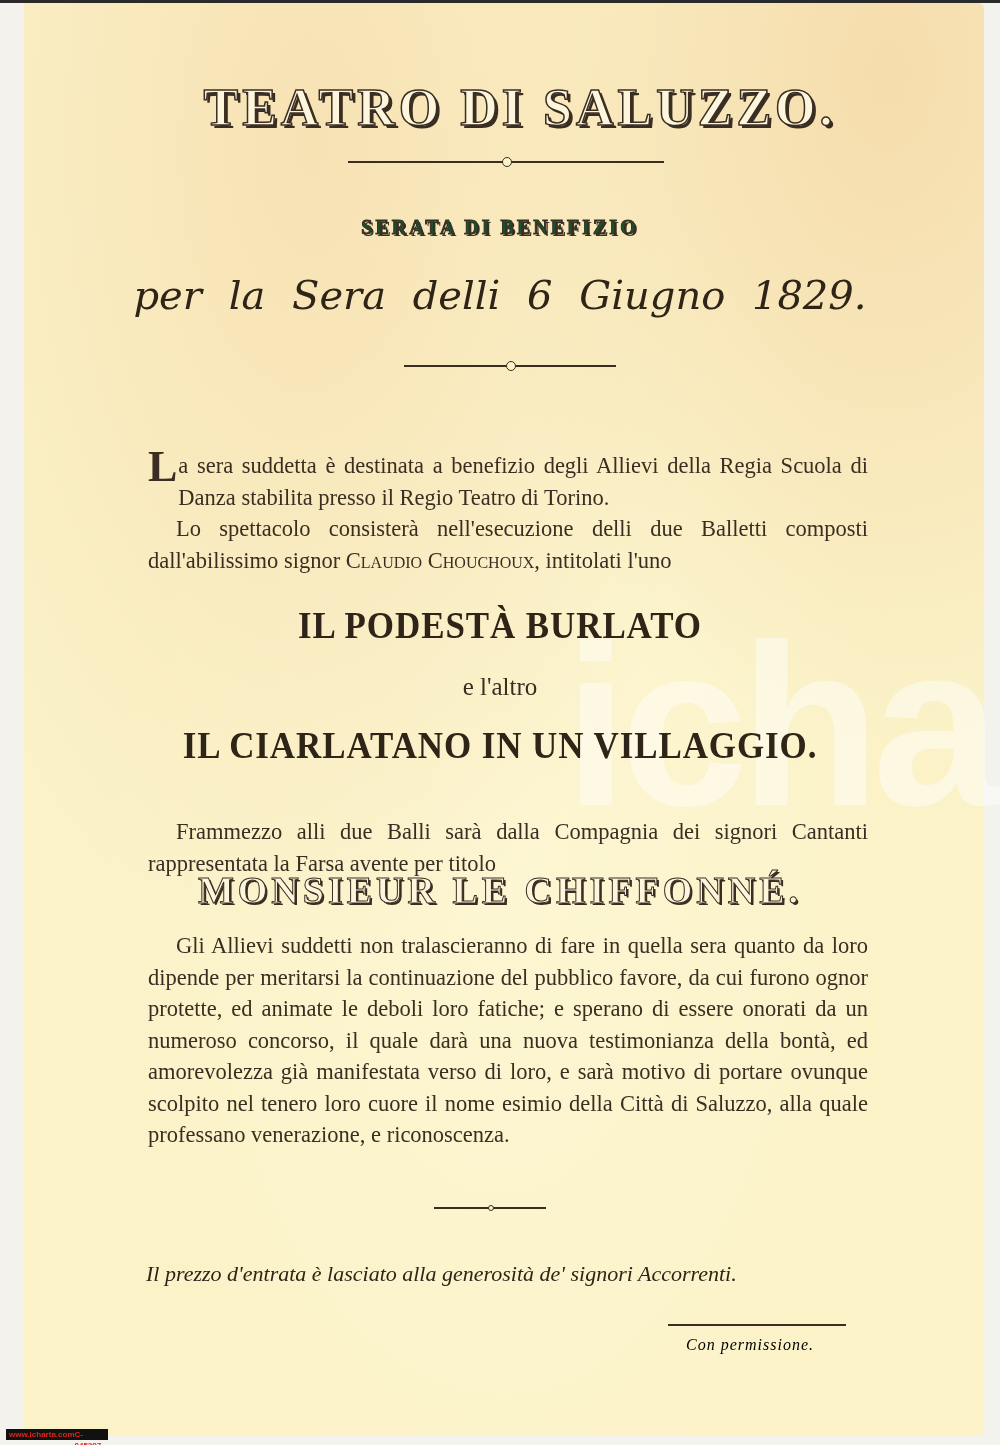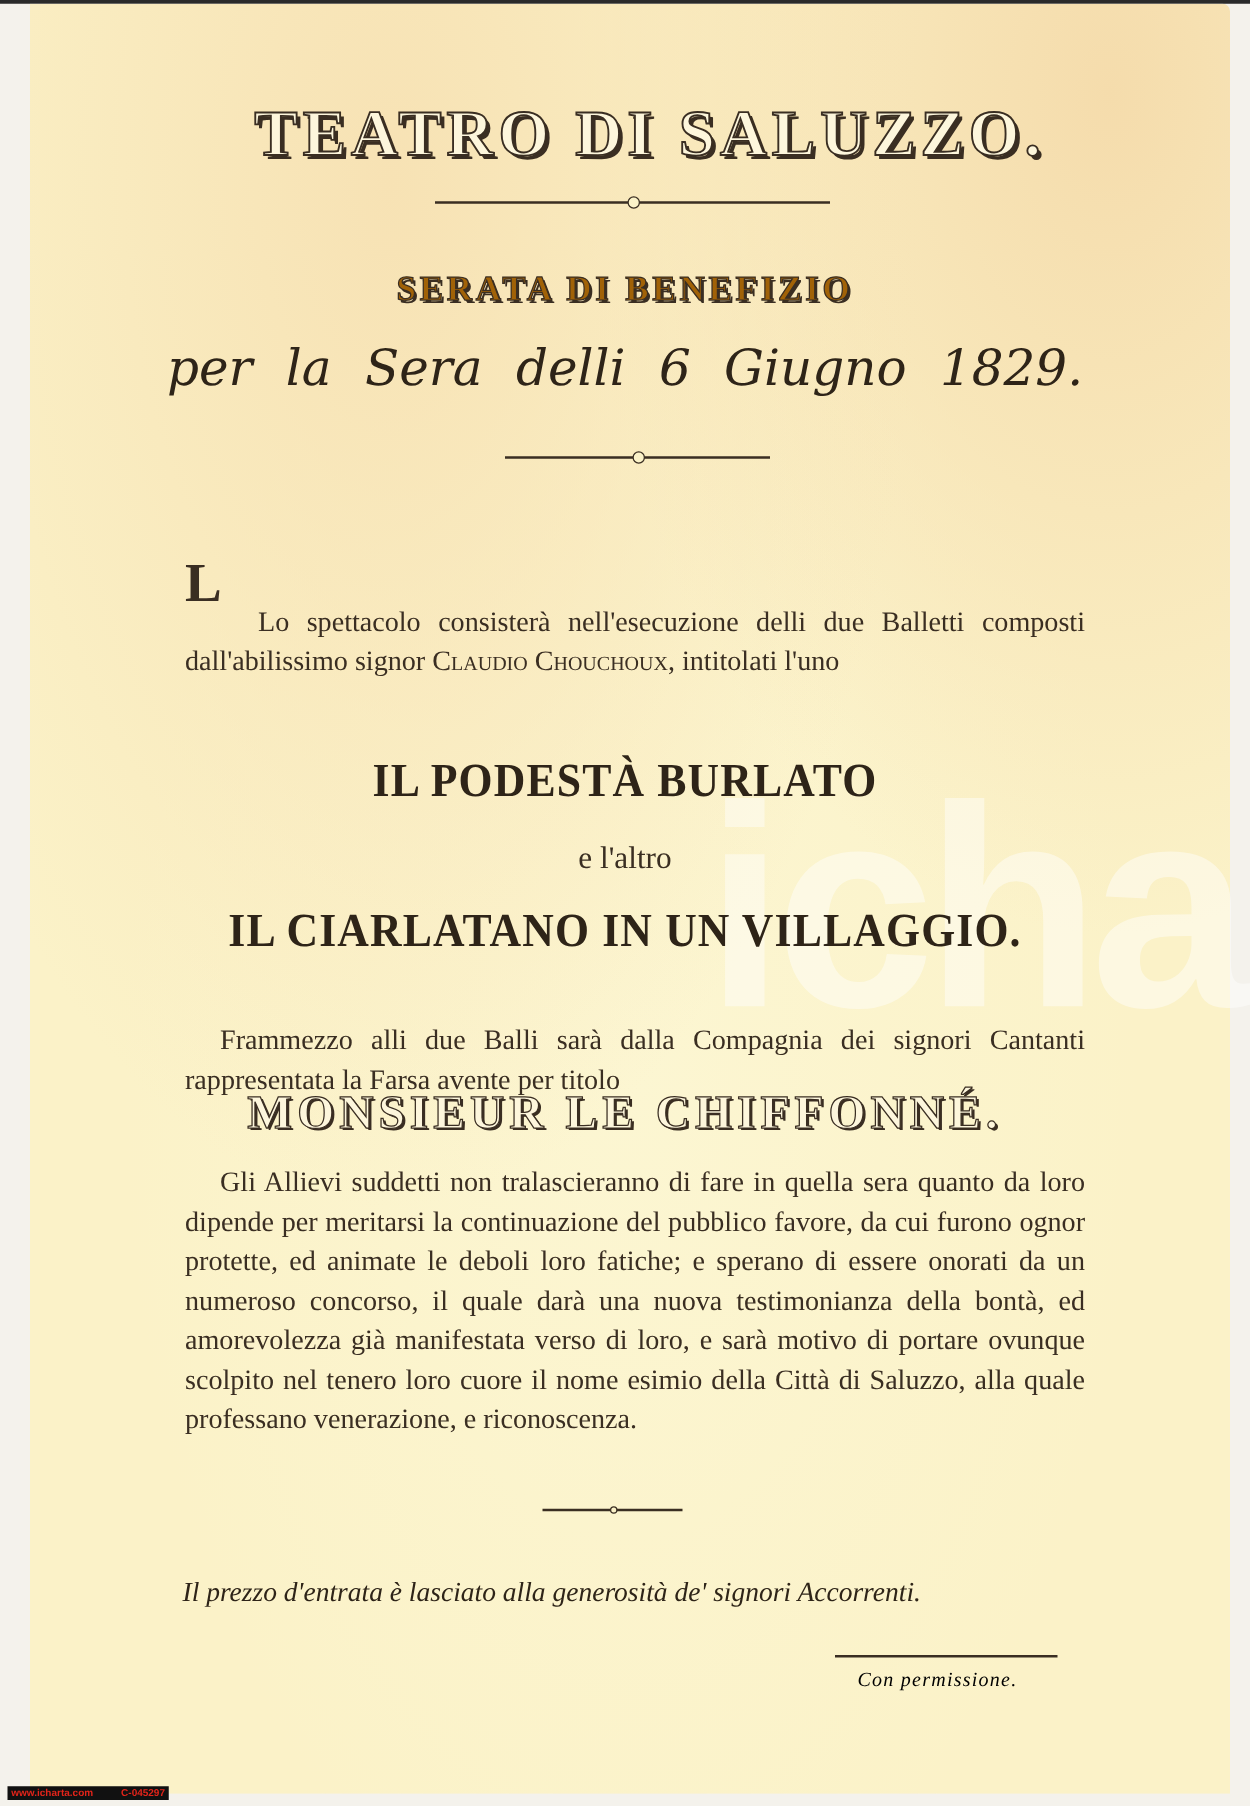--- a/index.html
+++ b/index.html
@@ -7,34 +7,34 @@
   .topbar { position:absolute; left:0; top:0; width:1000px; height:3px; background:#2a2a2a; }
   .paper { position:absolute; left:24px; top:3px; width:960px; height:1432px; background:#fbf2c8;
     background-image: radial-gradient(ellipse at 30% 10%, #f7e2b4 0%, rgba(247,226,180,0) 45%),
       radial-gradient(ellipse at 90% 5%, #f5dcac 0%, rgba(245,220,172,0) 35%),
       radial-gradient(ellipse at 50% 60%, #fcf6d2 0%, rgba(252,246,210,0) 60%);
     border-top-right-radius:6px; }
   .watermark { position:absolute; left:540px; top:590px; font-family:"Liberation Sans",sans-serif; font-size:230px; font-weight:bold; color:rgba(255,255,255,0.45); letter-spacing:-8px; pointer-events:none; }
   .center { position:absolute; left:0; width:1000px; text-align:center; }
   .title { top:78px; font-size:52px; font-weight:bold; letter-spacing:4px; color:#fdf6dc;
     -webkit-text-stroke:1.5px #3a2e22; text-shadow:3px 3px 0 #3a2e22; font-family:"Liberation Serif",serif;padding-left:20px; }
-  .sub { top:216px; font-size:28px; font-weight:bold; letter-spacing:3px; color:#a16207; -webkit-text-stroke:1px #3a2e22; text-shadow:2px 2px 0 #3a2e22;text-align:center; }
+  .sub { top:216px; font-size:20px; font-weight:bold; letter-spacing:3px; color:#14532d; -webkit-text-stroke:1px #3a2e22; text-shadow:2px 2px 0 #3a2e22;text-align:center; }
   .script { top:272px; font-size:40px; font-style:italic; font-family:"DejaVu Serif",serif; color:#2e2418; word-spacing:14px; }
   .rule { position:absolute; height:2px; background:#3a2e22; }
   .rule .orn { position:absolute; left:50%; top:-4px; width:8px; height:8px; margin-left:-4px; border:1.5px solid #3a2e22; border-radius:50%; background:#fbf2c8; }
   .para { position:absolute; left:148px; width:720px; font-size:22.5px; line-height:31.5px; text-align:justify; color:#3a2e22; }
   .para .indent { display:inline-block; width:28px; }
   .dropcap { font-size:44px; line-height:30px; font-weight:bold; float:left; margin-right:1px; margin-top:2px; }
   .sc { font-variant:small-caps; }
   .ballet { font-size:38px; font-weight:bold; letter-spacing:1px; font-family:"Liberation Serif",serif; color:#2e2418; transform:scaleX(0.92); }
   .small { font-size:25px; color:#3a2e22; }
   .farse { top:868px; font-size:38px; font-weight:bold; letter-spacing:4px; color:#fdf6dc; -webkit-text-stroke:1px #3a2e22; text-shadow:2px 2px 0 #3a2e22;text-align:center; }
   .price { position:absolute; left:146px; width:730px; top:1248px; font-size:22px; font-style:italic; color:#2e2418;margin-top:13px; }
   .perm { position:absolute; left:686px; top:1336px; font-size:16px; font-style:italic; color:#000000; letter-spacing:1px; }
-  .tag { position:absolute; left:6px; top:1429px; height:11px; width:129px; background:#111; color:#e2241a; font-family:"Liberation Sans",sans-serif; font-size:8px; font-weight:bold; line-height:11px; display:flex; justify-content:space-between; padding:0 3px; box-sizing:border-box; }
+  .tag { position:absolute; left:6px; top:1429px; height:11px; width:102px; background:#111; color:#e2241a; font-family:"Liberation Sans",sans-serif; font-size:8px; font-weight:bold; line-height:11px; display:flex; justify-content:space-between; padding:0 3px; box-sizing:border-box; }
 </style>
 </head>
 <body>
 
 <div class="topbar"></div>
 
 <div class="paper">
   <div class="watermark">icharta</div>
 </div>
 
@@ -46,21 +46,21 @@
 
 <div class="center sub">SERATA DI BENEFIZIO</div>
 
 <div class="center script">per la Sera delli 6 Giugno 1829.</div>
 
 <div class="rule" style="left:404px; top:365px; width:212px;">
     <span class="orn"></span>
   </div>
 
 <div class="para" style="top:450px;">
-  <span class="dropcap">L</span><br>
+  <span class="dropcap">L</span><span>a sera suddetta è destinata a benefizio degli Allievi della Regia Scuola di Danza stabilita presso il Regio Teatro di Torino.</span><br>
   <span class="indent"></span><span>Lo spettacolo consisterà nell'esecuzione delli due Balletti composti dall'abilissimo signor </span><span class="sc">Claudio Chouchoux</span><span>, intitolati l'uno</span>
 </div>
 
 <div class="center ballet" style="top:603px;">IL PODESTÀ BURLATO</div>
 
 <div class="center small" style="top:673px;">e l'altro</div>
 
 <div class="center ballet" style="top:723px;">IL CIARLATANO IN UN VILLAGGIO.</div>
 
 <div class="para" style="top:792px;margin-top:24px;">

